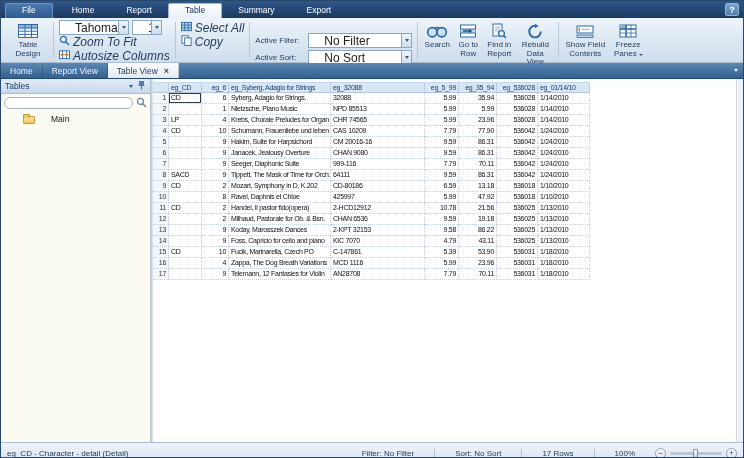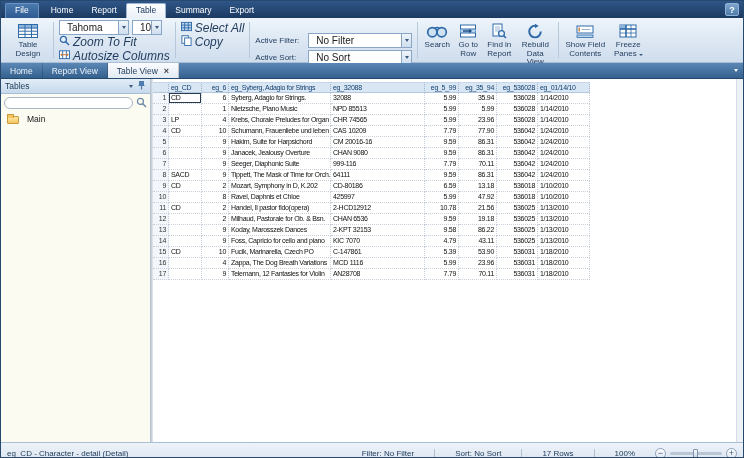--- a/index.html
+++ b/index.html
@@ -3,39 +3,39 @@
 <meta charset="utf-8">
 <style>
   * { margin:0; padding:0; box-sizing:border-box; }
   html,body { width:744px; height:458px; }
   body { font-family:"Liberation Sans", sans-serif; background:#888; }
   .app { position:relative; width:744px; height:458px; background:#fff; border:1px solid #27496d; overflow:hidden; }
 
   
   .titlebar { position:absolute; top:0; left:0; right:0; height:17px;
     background:linear-gradient(#2f5688,#1b3a61); display:flex; align-items:flex-end; padding:0 4px; }
-  .rtab { height:15px; line-height:15px; padding:0 9px; font-size:8.5px; color:#fff;
+  .rtab { height:15px; line-height:15px; padding:0 16px; font-size:8.5px; color:#fff;
     border-radius:2px 2px 0 0; cursor:default; white-space:nowrap; }
   .rtab.file { background:linear-gradient(#4a79ad,#2e5b92); border:1px solid #6b94c4; border-bottom:none; margin-right:3px; line-height:13px; }
   .rtab.active { background:linear-gradient(#feffff,#e9f0f8); color:#1c3a61; border:1px solid #9db7d4; border-bottom:none; line-height:13px; }
   .help-btn { margin-left:auto; margin-bottom:2px; width:14px; height:13px; border-radius:2px;
     background:linear-gradient(#7fa5cc,#4f7cac); border:1px solid #8fb3d6; color:#fff;
     font-size:9px; font-weight:bold; text-align:center; line-height:12px; cursor:default; }
 
   
   .ribbon { position:absolute; top:17px; left:0; right:0; height:45px;
     background:linear-gradient(#eef4fa 0%, #dde8f3 50%, #cfdded 100%);
     border-bottom:1px solid #a9bed5; display:flex; align-items:stretch; padding:2px 3px; }
   .rgroup { display:flex; flex-direction:column; padding:1px 4px; }
   .rgroup.horiz { flex-direction:row; align-items:flex-start; padding:1px 2px; }
   .rsep { width:1px; background:#b6c8da; margin:2px 1px; }
   .rrow { display:flex; align-items:center; gap:3px; height:13px; margin-bottom:1px; }
   .smallbtn { font-size:12px; color:#1f3a5c; cursor:default; white-space:nowrap;font-style:italic; }
   .combo { background:#fff; border:1px solid #89a6c6; height:15px; display:flex; align-items:center;
-    font-size:10px; color:#222; padding-left:7px; cursor:default; }
+    font-size:12px; color:#222; padding-left:15px; cursor:default; }
   .combo .cval { flex:1; overflow:hidden; white-space:nowrap; }
   .combo-arrow { width:10px; align-self:stretch; background:linear-gradient(#eef4fb,#cfdeee);
     border-left:1px solid #89a6c6; display:flex; align-items:center; justify-content:center; }
   .tri { width:0; height:0; border-left:2.5px solid transparent; border-right:2.5px solid transparent; border-top:3px solid #3c5a7c; display:inline-block; }
   .w70{width:70px} .w30{width:30px} .w104{width:104px}
   .flabel { font-size:8px; color:#1f3a5c; width:50px; white-space:nowrap; }
   .bigbtn { display:flex; flex-direction:column; align-items:center; padding:1px 2px;
     font-size:8px; color:#1f3a5c; text-align:center; line-height:8.5px; cursor:default; }
   .bigbtn .ricon { height:18px; display:flex; align-items:center; justify-content:center; margin-bottom:1px; }
   .biglabel { display:block; }
@@ -55,21 +55,21 @@
 
   
   .main { position:absolute; top:78px; left:0; right:0; height:363px; display:flex; background:#fff; }
   .sidebar { width:149px; display:flex; flex-direction:column; background:#fbfbf2; }
   .sb-header { height:15px; background:linear-gradient(#e2edf7,#c6d9ec); border-bottom:1px solid #a9bed5;
     display:flex; align-items:center; padding:0 4px; gap:4px; font-size:8.5px; color:#1e3a58; }
   .sb-title { flex:1; }
   .sb-search { display:flex; align-items:center; height:17px; padding:1px 3px; gap:3px; }
   .sb-search input { flex:1; height:12px; border:1px solid #a9b6c6; border-radius:6px; background:#fff;
     font-size:8px; padding:0 4px; outline:none; font-family:inherit; }
-  .tree-item { display:flex; align-items:center; gap:8px; padding:3px 6px; font-size:8.5px; color:#1a1a1a; cursor:default; }
+  .tree-item { display:flex; align-items:center; gap:16px; padding:3px 22px; font-size:8.5px; color:#1a1a1a; cursor:default; }
   .folder { width:12px; height:8px; background:linear-gradient(#ffe9a8,#f2c55e); border:1px solid #c89a3c;
     border-radius:1px; position:relative; margin-top:2px; }
   .folder:before { content:""; position:absolute; top:-3px; left:-1px; width:5px; height:3px;
     background:#f2c55e; border:1px solid #c89a3c; border-bottom:none; border-radius:1px 1px 0 0; }
   .splitter { width:3px; background:linear-gradient(90deg,#aebbc9,#e4eaf0); }
   .table-area { flex:1; position:relative; background:#fff; overflow:hidden; }
   .vscroll { position:absolute; top:0; right:0; bottom:0; width:7px; background:#eef1f5; border-left:1px solid #d5dce4; }
 
   
   .grid { position:absolute; top:3px; left:0; }

